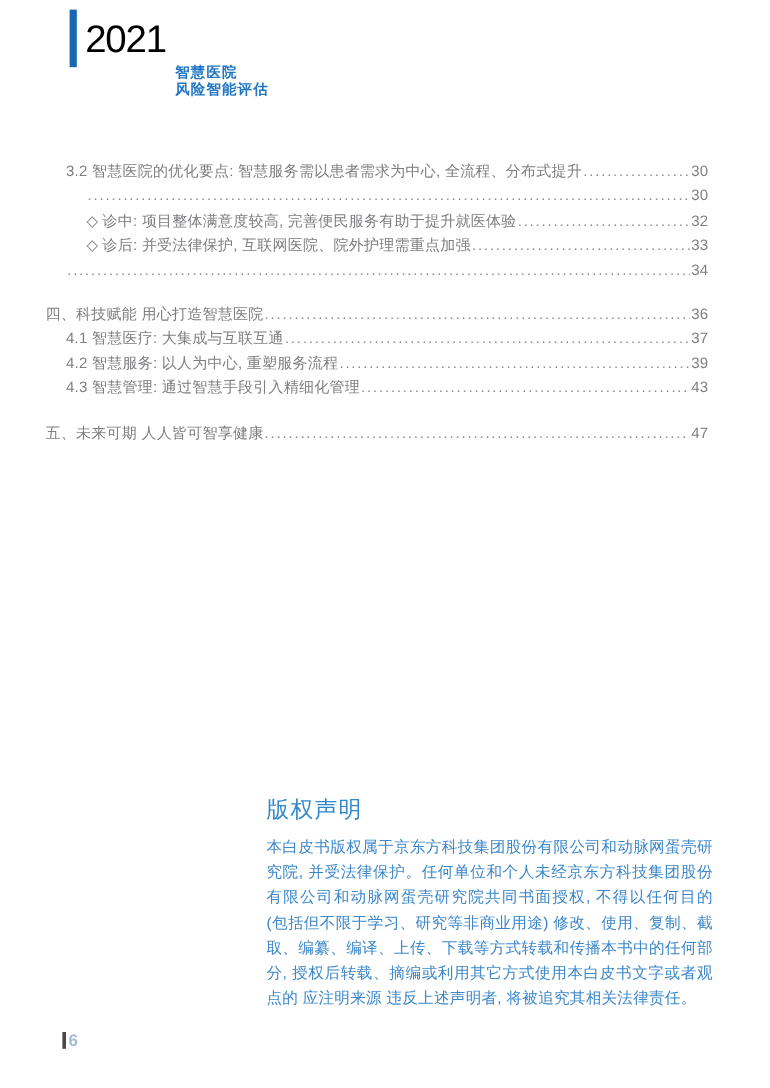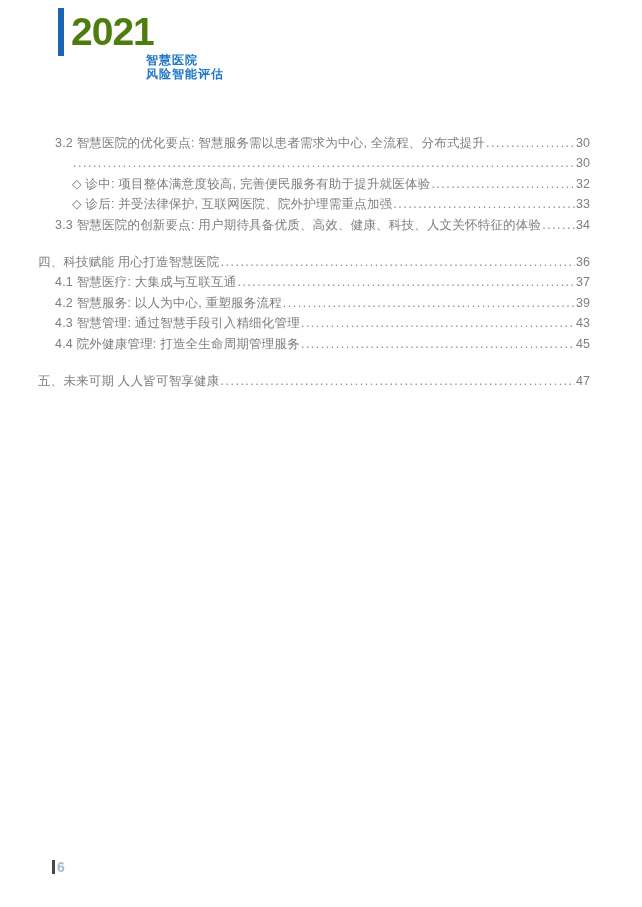--- a/index.html
+++ b/index.html
@@ -22,25 +22,25 @@
     left: 58px;
     top: 8px;
     width: 6px;
     height: 48px;
     background: #1b66b1;
   }
   .brand-year {
     position: absolute;
     left: 71px;
     top: 17px;
-    font-size: 39px;
+    font-size: 32px;
     line-height: 30px;
     letter-spacing: -1px;
-    color: #4d7c0f;
-    font-weight: 700;
+    color: #000000;
+    font-weight: 400;
   }
   .brand-title {
     position: absolute;
     left: 146px;
     top: 19px;
     font-size: 12px;
     line-height: 14px;
     font-weight: bold;
     color: #2277c4;
     letter-spacing: 1px;
@@ -165,21 +165,20 @@
       <span class="toc-page">32</span>
     </div>
 
     <div class="toc-row indent-3">
       <span class="toc-label">◇ 诊后: 并受法律保护, 互联网医院、院外护理需重点加强</span>
       <span class="toc-dots"></span>
       <span class="toc-page">33</span>
     </div>
 
     <div class="toc-row indent-2">
-      <span class="toc-label">3.3 智慧医院的创新要点: 用户期待具备优质、高效、健康、科技、人文关怀特征的体验</span>
       <span class="toc-dots"></span>
       <span class="toc-page">34</span>
     </div>
 
     <div class="toc-row indent-1 mt">
       <span class="toc-label">四、科技赋能 用心打造智慧医院</span>
       <span class="toc-dots"></span>
       <span class="toc-page">36</span>
     </div>
 
@@ -194,33 +193,32 @@
       <span class="toc-dots"></span>
       <span class="toc-page">39</span>
     </div>
 
     <div class="toc-row indent-2">
       <span class="toc-label">4.3 智慧管理: 通过智慧手段引入精细化管理</span>
       <span class="toc-dots"></span>
       <span class="toc-page">43</span>
     </div>
 
-    <div class="toc-row indent-2">
-      <span class="toc-label">4.4 院外健康管理: 打造全生命周期管理服务</span>
-      <span class="toc-dots"></span>
-      <span class="toc-page">45</span>
-    </div>
 
     <div class="toc-row indent-1 mt">
       <span class="toc-label">五、未来可期 人人皆可智享健康</span>
       <span class="toc-dots"></span>
       <span class="toc-page">47</span>
     </div>
 
   </div>
 
+  <div class="copyright">
+    <h2 class="copyright-title">版权声明</h2>
+    <p class="copyright-body">本白皮书版权属于京东方科技集团股份有限公司和动脉网蛋壳研究院, 并受法律保护。任何单位和个人未经京东方科技集团股份有限公司和动脉网蛋壳研究院共同书面授权, 不得以任何目的 (包括但不限于学习、研究等非商业用途) 修改、使用、复制、截取、编纂、编译、上传、下载等方式转载和传播本书中的任何部分, 授权后转载、摘编或利用其它方式使用本白皮书文字或者观点的 应注明来源 违反上述声明者, 将被追究其相关法律责任。</p>
+  </div>
 
   <div class="footer">
     <span class="footer-bar"></span>
     <span class="footer-page">6</span>
   </div>
 
 </div>
 
 </body></html>

